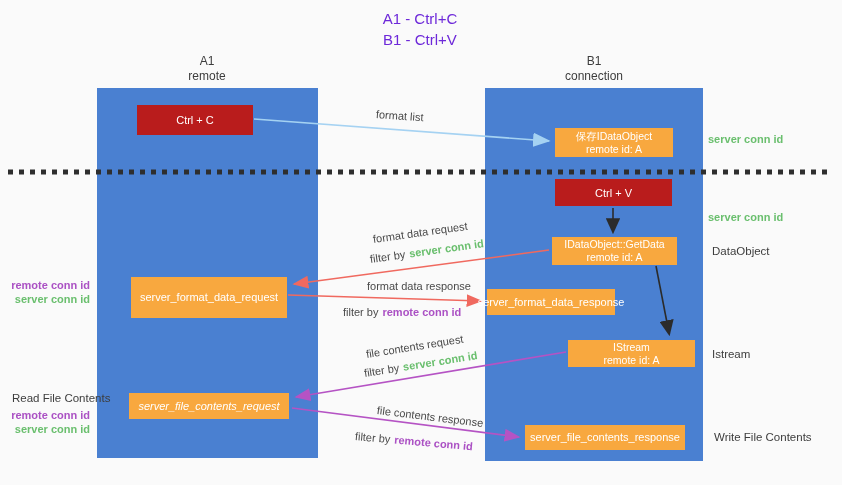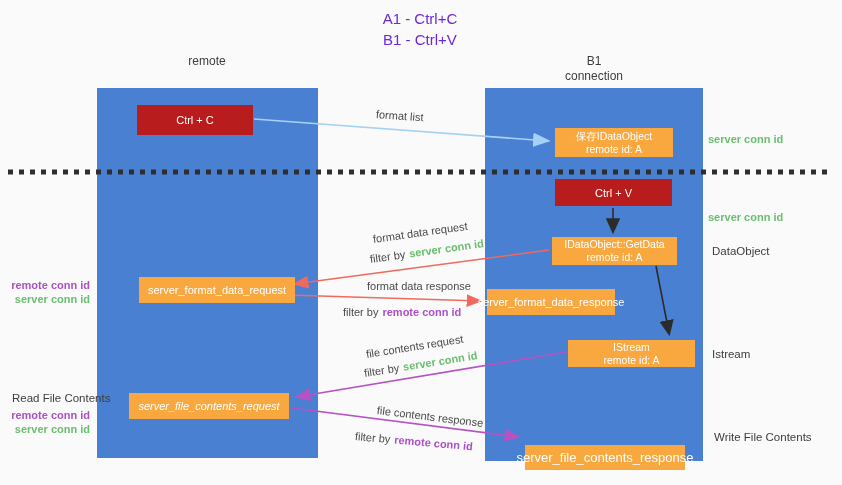--- a/index.html
+++ b/index.html
@@ -42,20 +42,21 @@
 <body>
 
 <div class="canvas">
 
   <div class="title">
     <div>A1 - Ctrl+C</div>
     <div>B1 - Ctrl+V</div>
   </div>
 
   <div class="lane-header" style="left:147px;">
+    <div>A1</div>
     <div>remote</div>
   </div>
   <div class="lane-header" style="left:534px;">
     <div>B1</div>
     <div>connection</div>
   </div>
 
   <div class="lane lane-left"></div>
   <div class="lane lane-right"></div>
 
@@ -103,38 +104,38 @@
 
   <div class="node green-node" style="left:555px;top:179px;width:117px;height:27px;align-items:center;">
     <span>Ctrl + V</span>
   </div>
 
   <div class="node orange-node" style="left:552px;top:237px;width:125px;height:28px;">
     <span>IDataObject::GetData</span>
     <span>remote id: A</span>
   </div>
 
-  <div class="node orange-node" style="left:139px;top:277px;width:156px;height:26px;font-size:11px;">
+  <div class="node orange-node" style="left:131px;top:277px;width:156px;height:41px;font-size:11px;">
     <span>server_format_data_request</span>
   </div>
 
   <div class="node orange-node" style="left:487px;top:289px;width:128px;height:26px;font-size:11px;">
     <span>server_format_data_response</span>
   </div>
 
   <div class="node orange-node" style="left:568px;top:340px;width:127px;height:27px;">
     <span>IStream</span>
     <span>remote id: A</span>
   </div>
 
   <div class="node orange-node" style="left:129px;top:393px;width:160px;height:26px;font-size:11px;font-style:italic;">
     <span>server_file_contents_request</span>
   </div>
 
-  <div class="node orange-node" style="left:525px;top:425px;width:160px;height:25px;font-size:13px;margin-top:20px;">
+  <div class="node orange-node" style="left:525px;top:425px;width:160px;height:25px;font-size:11px;">
     <span>server_file_contents_response</span>
   </div>
 
   <div class="lbl rot-p4" style="left:376px;top:108px;">format list</div>
 
   <div class="lbl rot-n8" style="left:373px;top:233px;">format data request</div>
   <div class="lbl rot-n8 mixed" style="left:370px;top:253px;">
     <span>filter by</span><span class="g">server conn id</span>
   </div>
 

